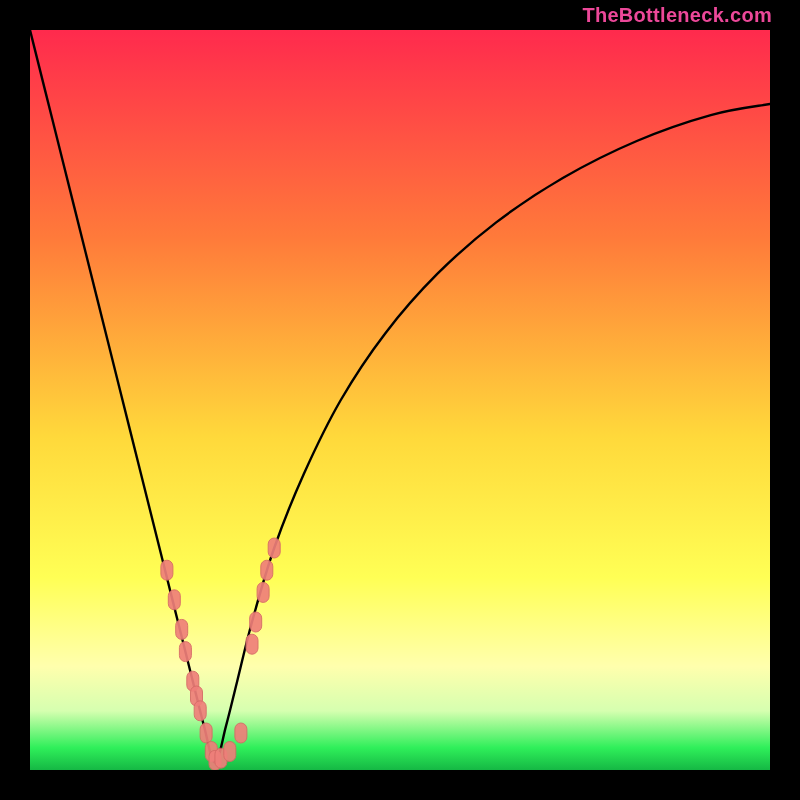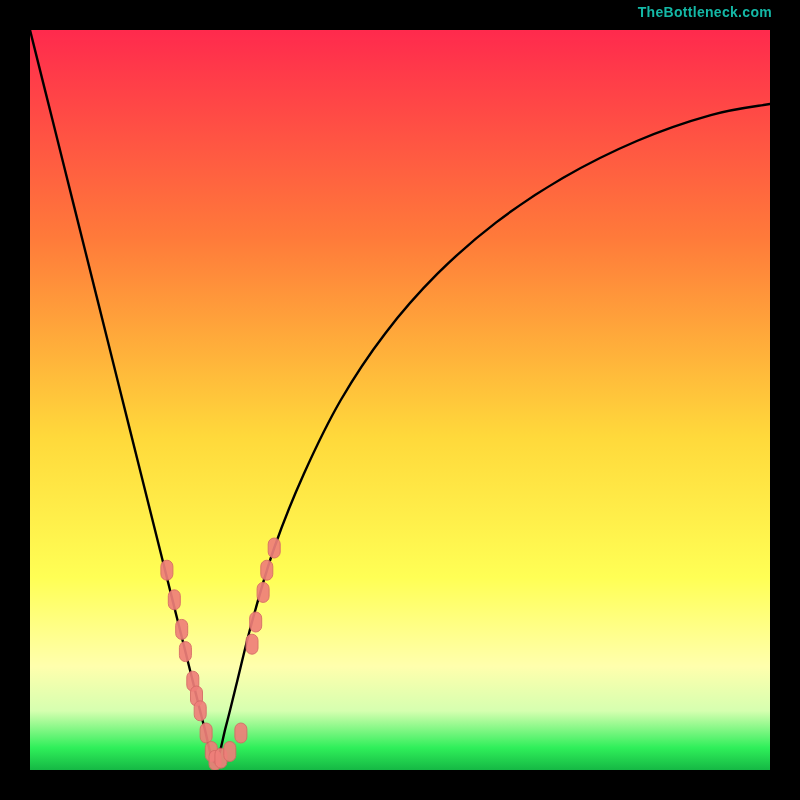--- a/index.html
+++ b/index.html
@@ -29,23 +29,23 @@
     left: 0;
     top: 0;
     width: 100%;
     height: 100%;
   }
   .watermark {
     position: absolute;
     top: 4px;
     right: 28px;
     font-family: Arial, Helvetica, sans-serif;
-    font-size: 14px;
+    font-size: 20px;
     font-weight: 600;
-    color: #14b8a6;
+    color: #ec4899;
     letter-spacing: 0.3px;
     user-select: none;
   }
   svg.curve {
     position: absolute;
     left: 0;
     top: 0;
     width: 100%;
     height: 100%;
     overflow: visible;

